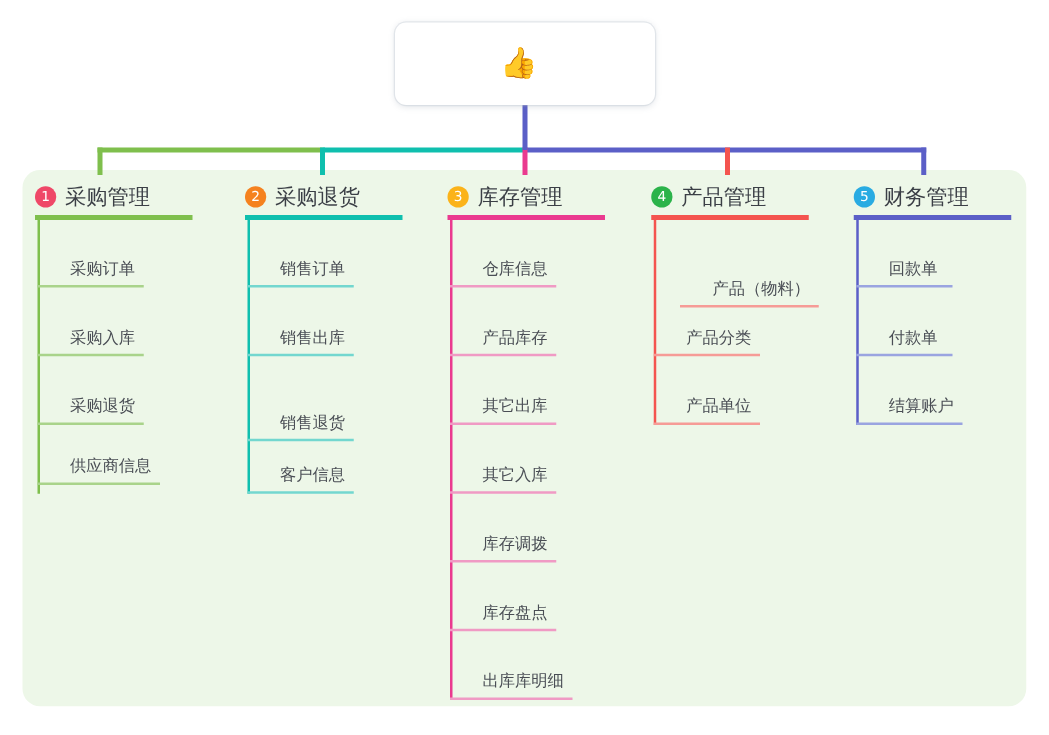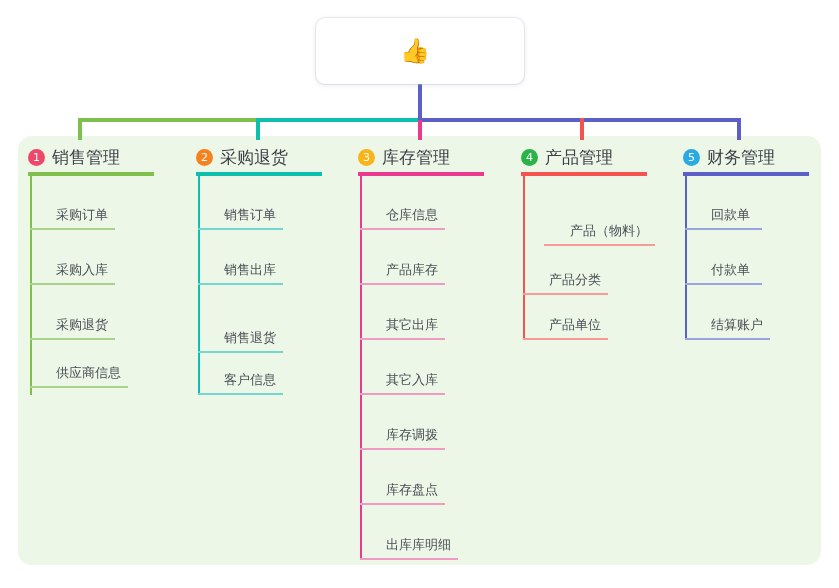--- a/index.html
+++ b/index.html
@@ -158,21 +158,21 @@
 <div id="root-stem" style="background: rgb(91, 95, 199);"></div>
 
 <div id="root-node">
   <span id="root-emoji">👍</span>
 </div>
 
 <div id="columns-layer">
     <div class="column" style="left: 28px; top: 136px;">
       <div class="col-header">
         <span class="badge" style="background: rgb(239, 72, 104);">1</span>
-        <span class="col-title">销售管理</span>
+        <span class="col-title">采购管理</span>
       </div>
       <div class="col-underline" style="width: 126px; background: rgb(127, 191, 77);"></div>
       <div class="spine" style="height: 221px; background: rgb(127, 191, 77);"></div>
       <div class="leaf" style="top: 60px; height: 34px; width: 115px;">
         <span class="leaf-label">采购订单</span>
         <div class="leaf-rule" style="width: 85px; background: rgb(169, 211, 138);"></div>
       </div>
       <div class="leaf" style="top: 115px; height: 34px; width: 115px; padding-left: 38px;">
         <span class="leaf-label">采购入库</span>
         <div class="leaf-rule" style="width: 85px; background: rgb(169, 211, 138);"></div>
@@ -250,21 +250,21 @@
       <div class="col-header">
         <span class="badge" style="background: rgb(43, 179, 74);">4</span>
         <span class="col-title">产品管理</span>
       </div>
       <div class="col-underline" style="width: 126px; background: rgb(244, 84, 79);"></div>
       <div class="spine" style="height: 166px; background: rgb(244, 84, 79);"></div>
       <div class="leaf" style="top: 76px; height: 34px; width: 141px; margin-left: 21px;">
         <span class="leaf-label">产品（物料）</span>
         <div class="leaf-rule" style="width: 111px; background: rgb(246, 155, 150);"></div>
       </div>
-      <div class="leaf" style="top: 125px; height: 34px; width: 115px;">
+      <div class="leaf" style="top: 115px; height: 34px; width: 115px;">
         <span class="leaf-label">产品分类</span>
         <div class="leaf-rule" style="width: 85px; background: rgb(246, 155, 150);"></div>
       </div>
       <div class="leaf" style="top: 170px; height: 34px; width: 115px;">
         <span class="leaf-label">产品单位</span>
         <div class="leaf-rule" style="width: 85px; background: rgb(246, 155, 150);"></div>
       </div>
     </div>
     <div class="column" style="left: 683px; top: 136px;">
       <div class="col-header">

